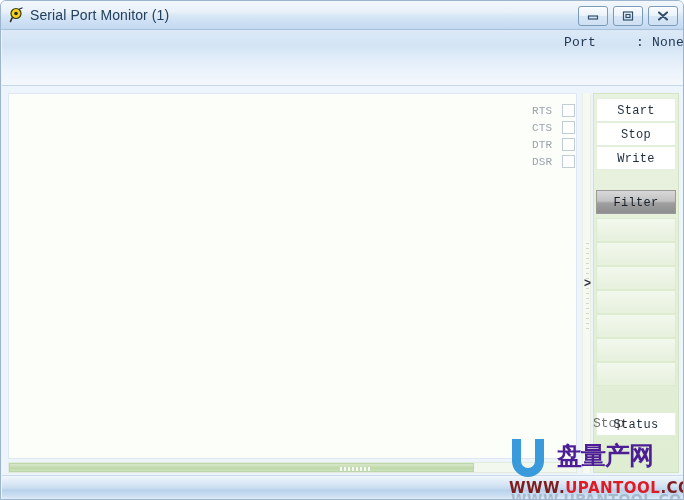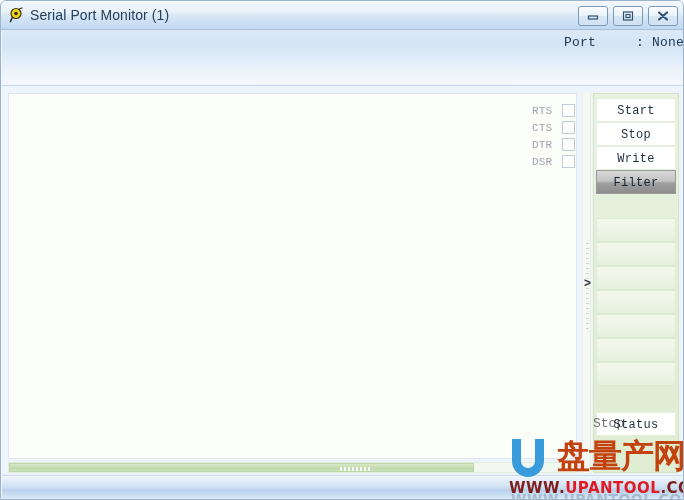--- a/index.html
+++ b/index.html
@@ -167,20 +167,21 @@
     color: #1f2d3d;
     background: #ffffff;
     border: 1px solid #e3eedb;
     box-sizing: border-box;
     letter-spacing: .3px;
   }
   .sbtn.active {
     background: linear-gradient(to bottom, #d8d8d8 0%, #c3c3c3 45%, #9f9f9f 55%, #8d8d8d 100%);
     border: 1px solid #9a9a9a;
     color: #15202c;
+    margin-top: 20px;
   }
   .sbtn.empty {
     background: linear-gradient(to bottom, #f3f8ee 0%, #e6f0dc 100%);
     border: 1px solid #ddebd1;
     color: transparent;
   }
 
   
   .signals {
     position: absolute; left: 531px; top: 101px;
@@ -225,23 +226,23 @@
     width: 176px; height: 62px;
     pointer-events: none;
   }
   .wm-u {
     position: absolute; left: 0px; top: 2px;
     width: 46px; height: 42px;
   }
   .wm-cn {
     position: absolute; left: 50px; top: 0px;
     font-family: "DejaVu Sans", sans-serif;
-    font-size: 33px;
+    font-size: 25px;
     font-weight: bold;
-    color: #c2410c;
+    color: #4c1d95;
     letter-spacing: -1px;
     white-space: nowrap;
     line-height: 42px;
   }
   .wm-url {
     position: absolute; left: 2px; top: 44px;
     font-family: "DejaVu Sans", sans-serif;
     font-size: 15px;
     font-weight: bold;
     white-space: nowrap;

